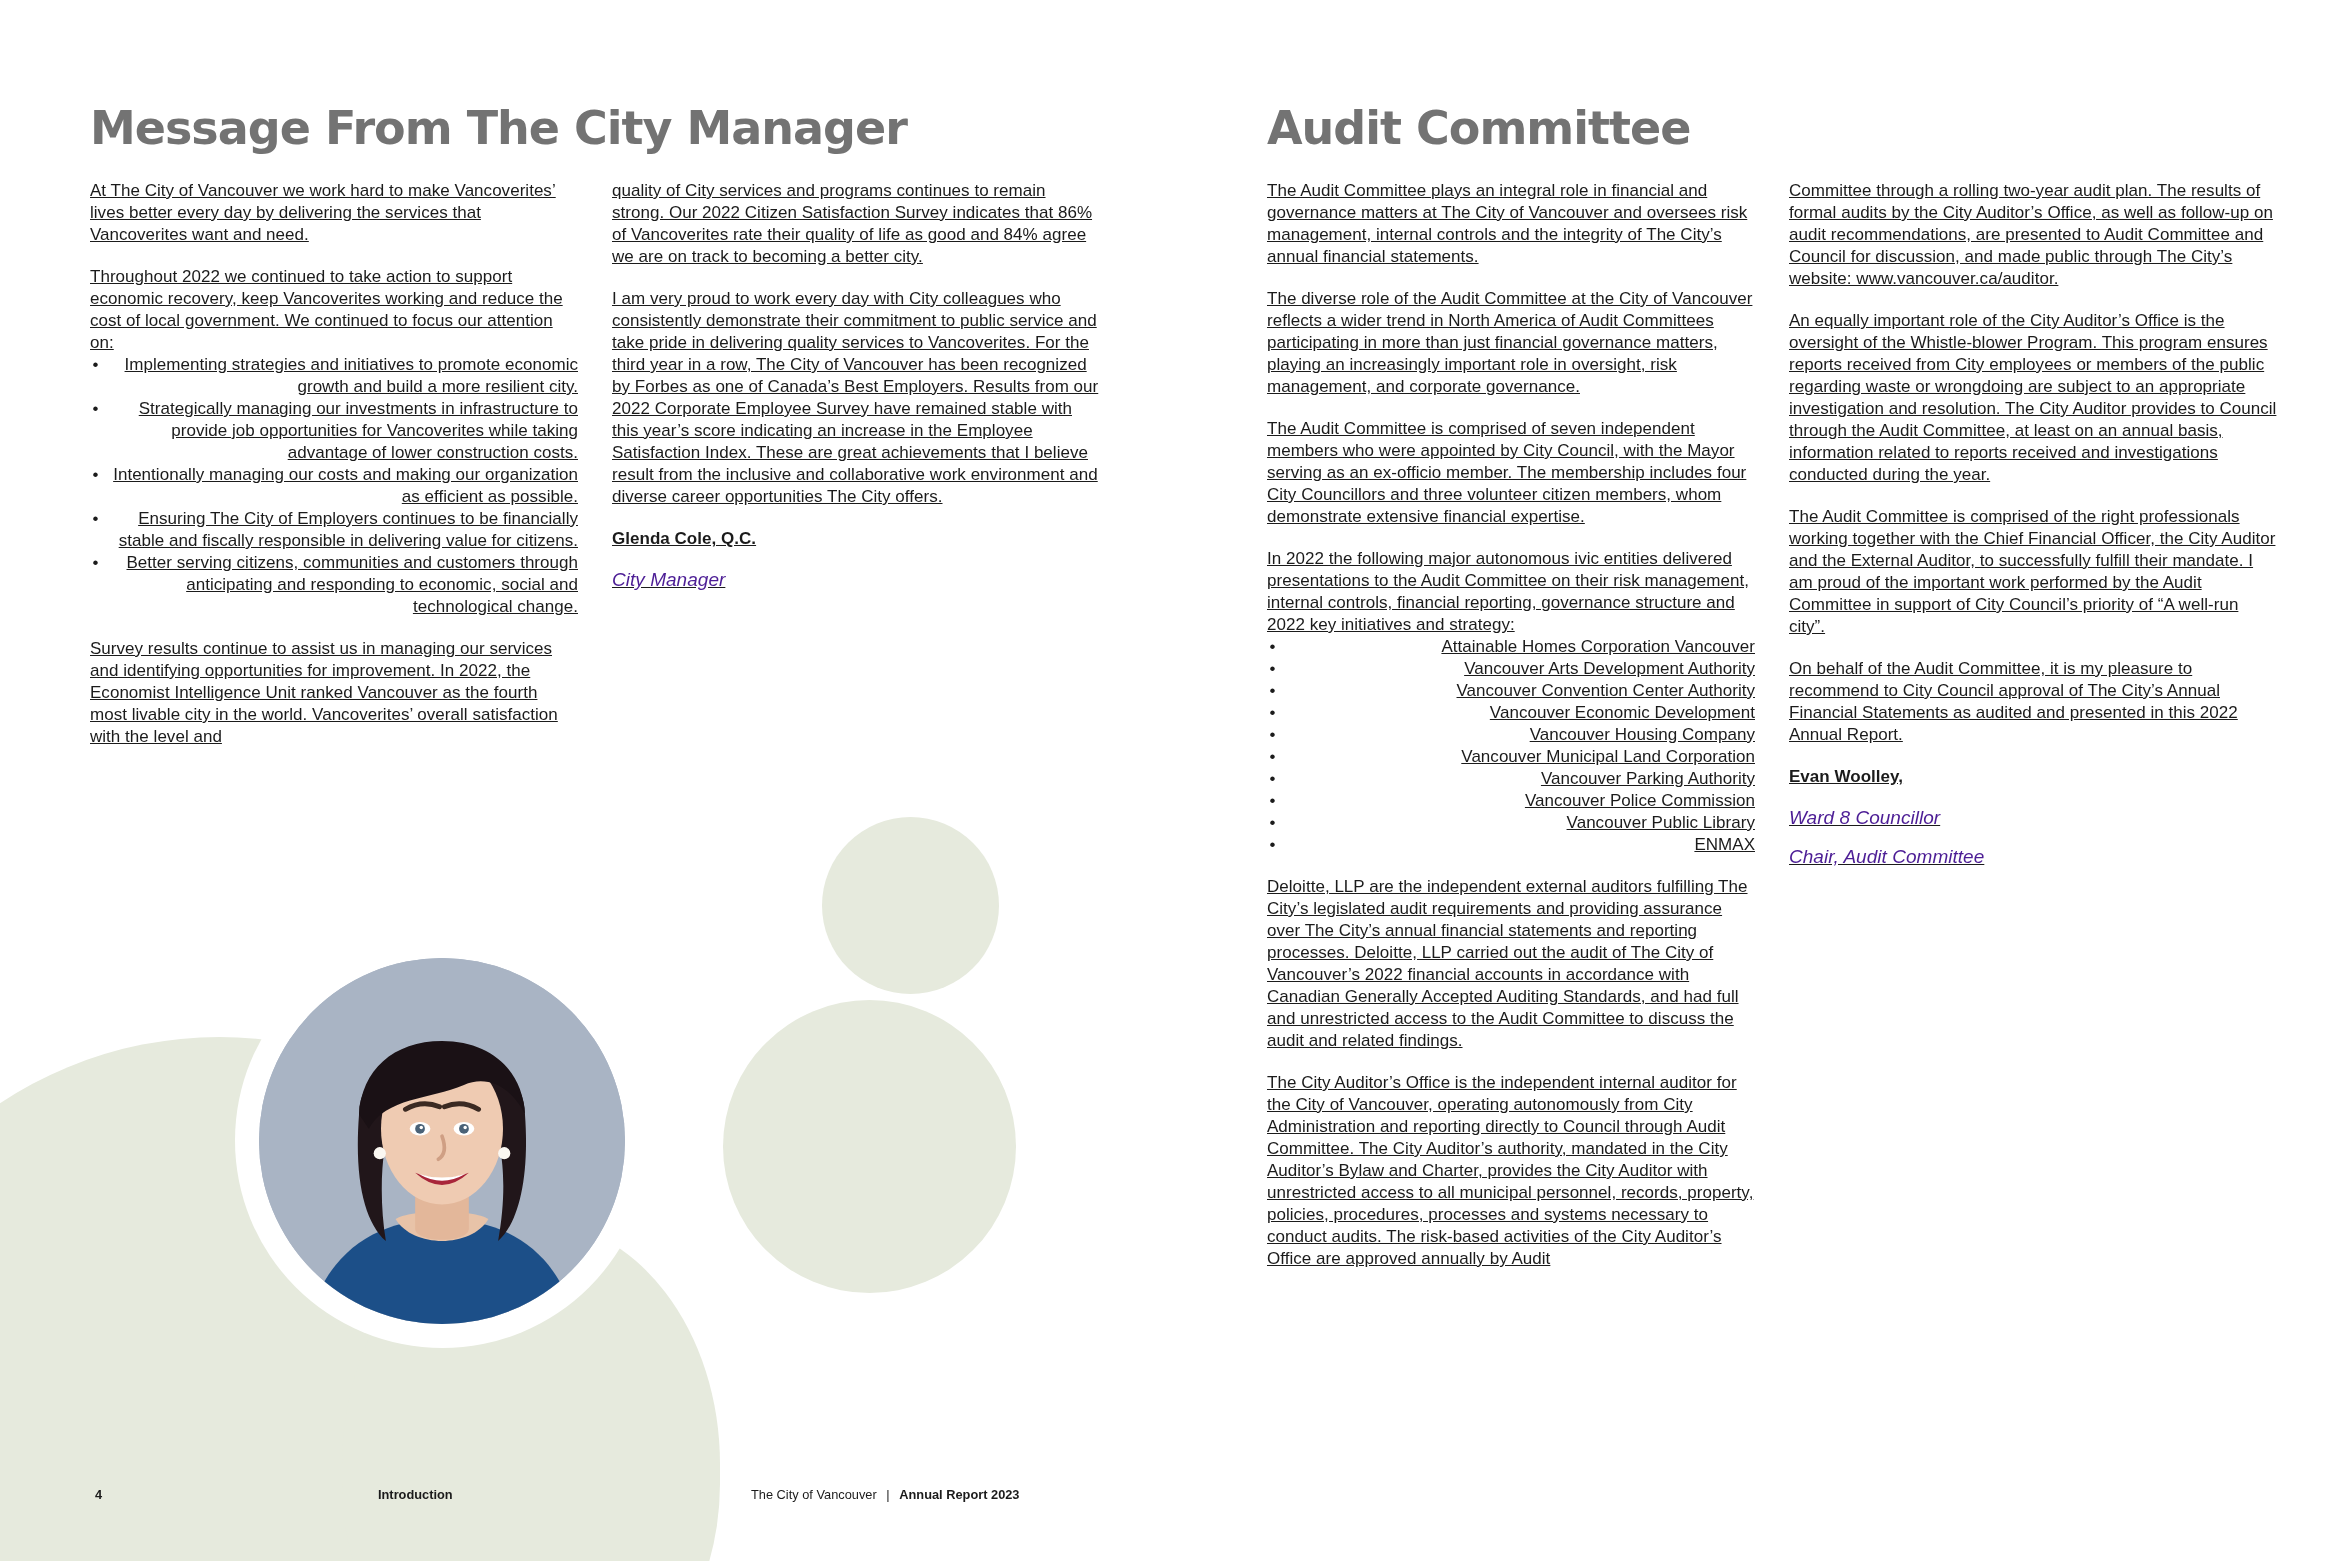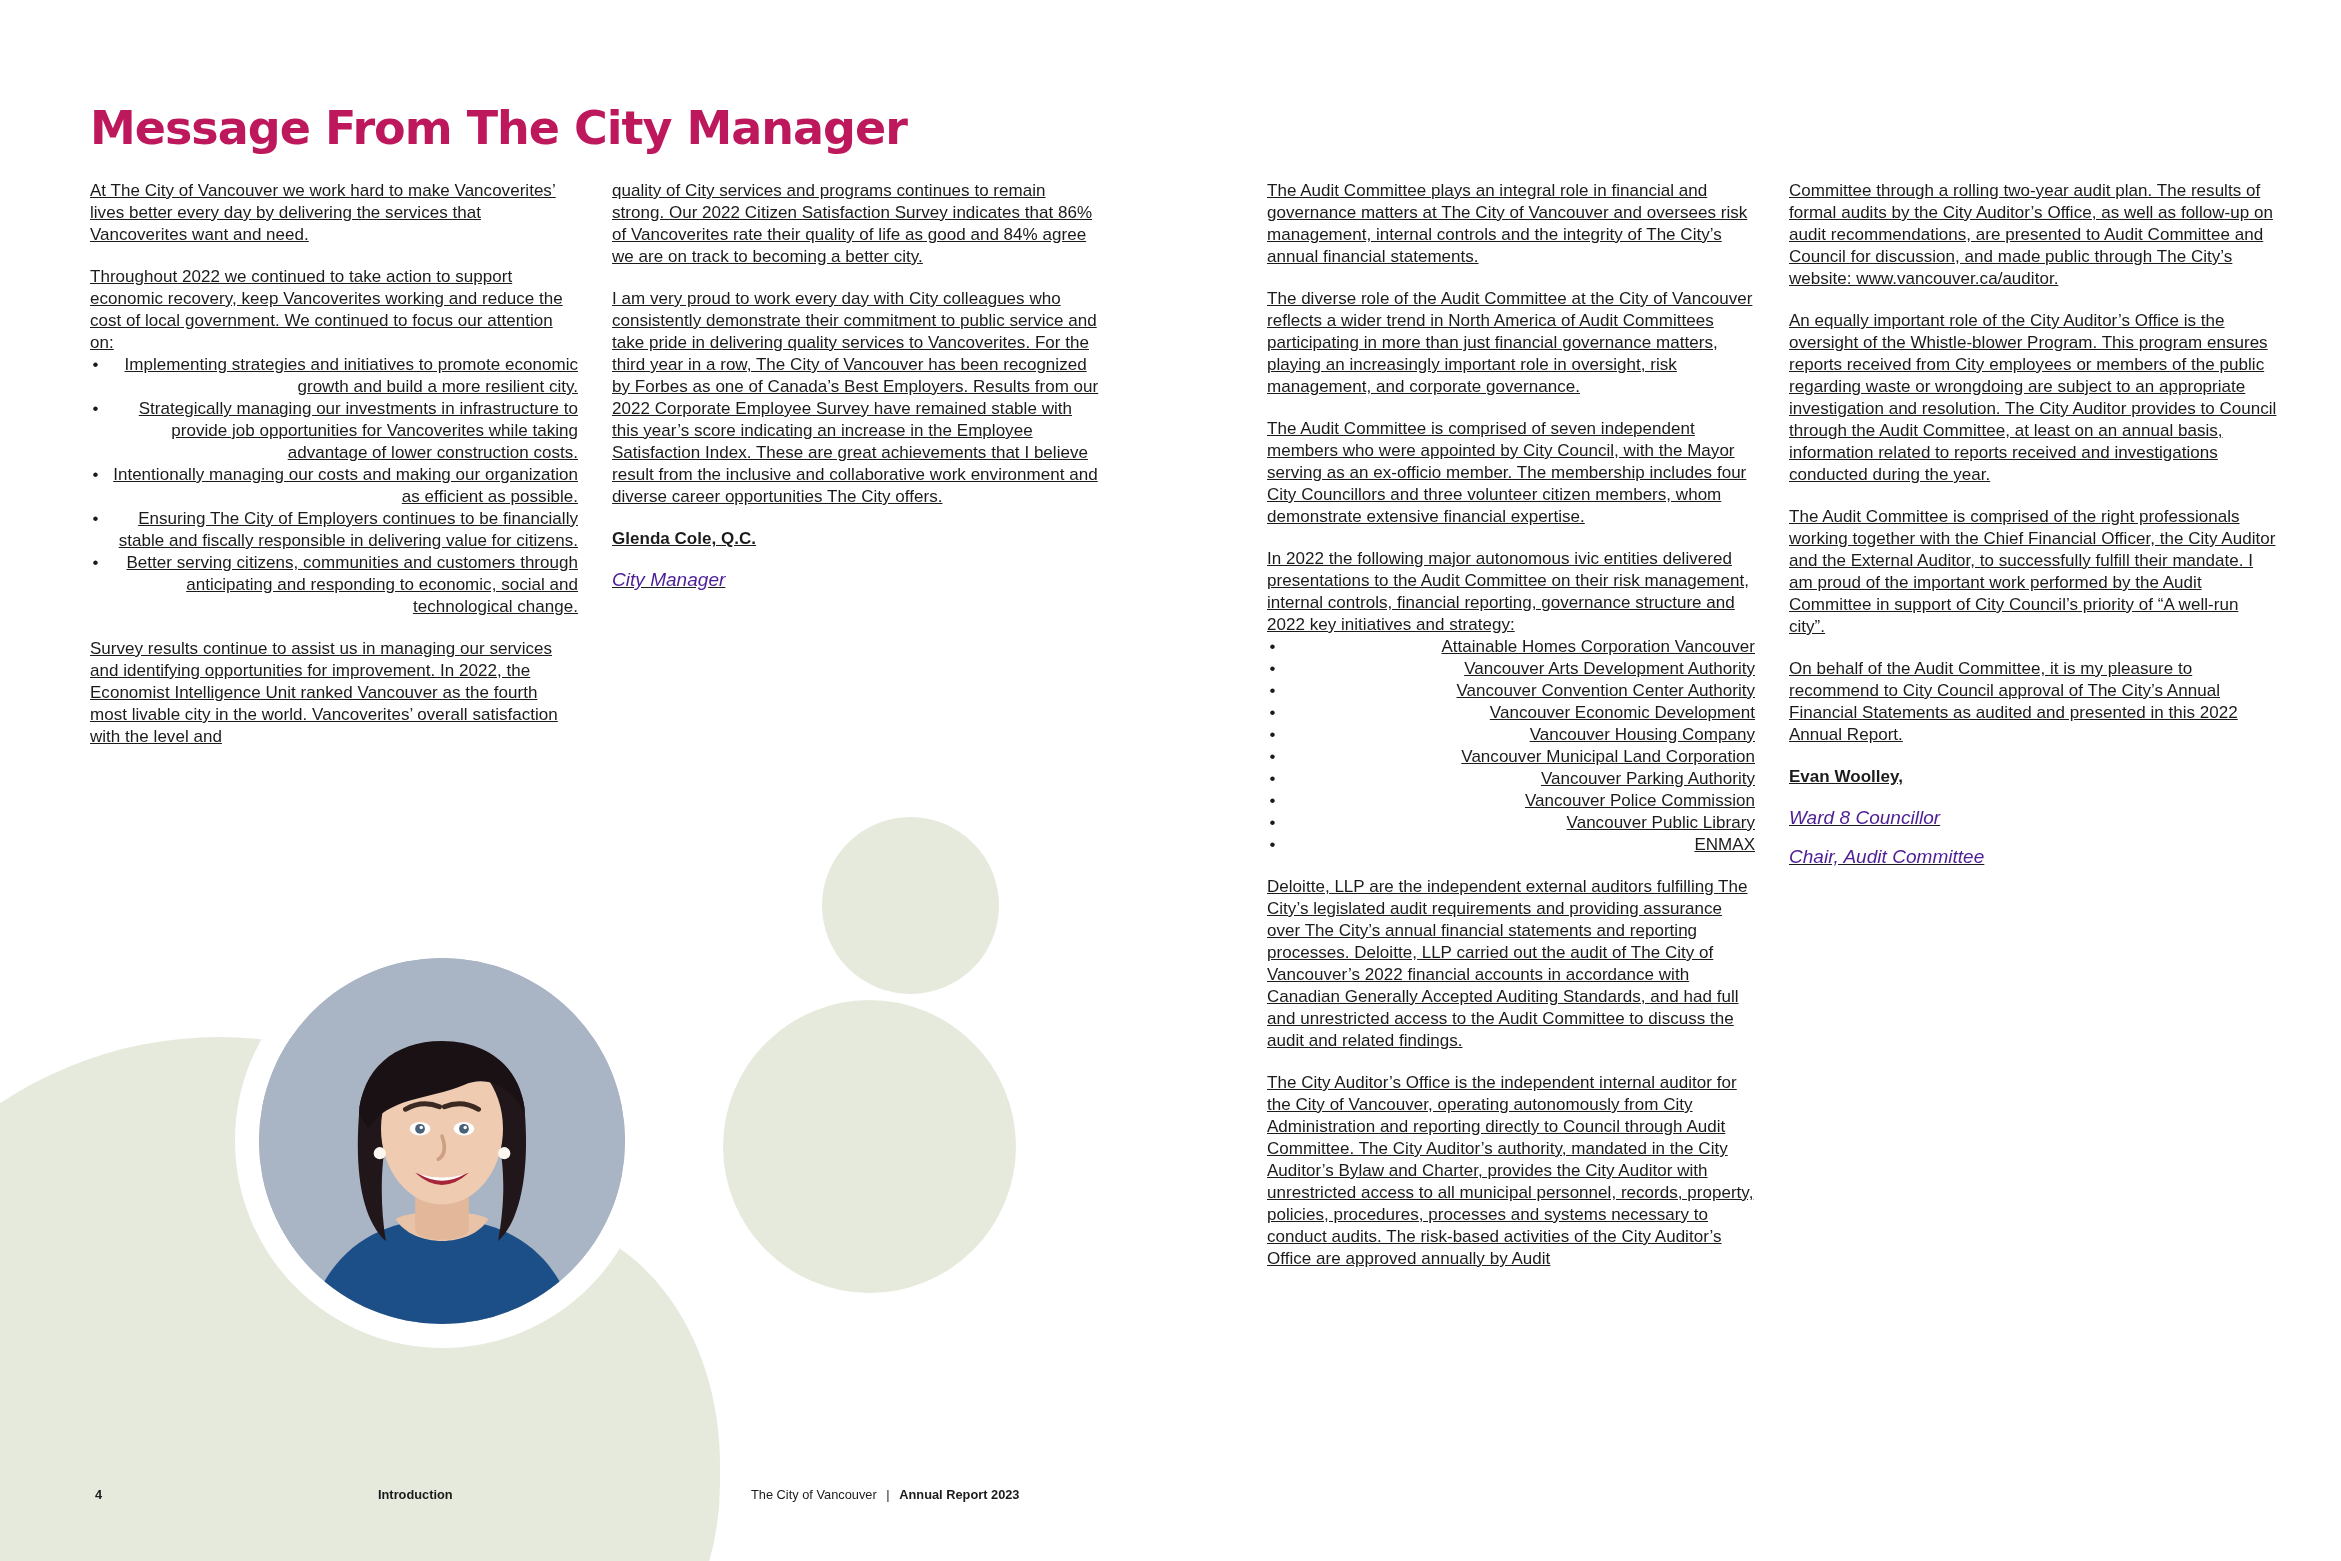--- a/index.html
+++ b/index.html
@@ -88,21 +88,21 @@
   .page-right { left: 1171px; }
 
   .page-title {
     position: absolute;
     top: 74px;
     font-family: "DejaVu Sans", sans-serif;
     font-weight: 700;
     font-size: 46px;
     line-height: 1.0;
     letter-spacing: -1px;
-    color: #be185d;
+    color: #737373;
     white-space: nowrap;
   }
   .page-left .page-title  { left: 90px; }
   .page-right .page-title { left: 96px; }
 
   .cols {
     position: absolute;
     top: 180px;
     display: flex;
     gap: 34px;
@@ -255,20 +255,21 @@
     <div class="footer fl-section">Introduction</div>
     <div class="footer fl-brand">
       <span>The City of Vancouver</span>
       <span class="sep">|</span>
       <span class="bold">Annual Report 2023</span>
     </div>
   </div>
 
   <div class="page page-right">
 
+    <h1 class="page-title">Audit Committee</h1>
 
     <div class="cols">
 
       <div class="col">
         <p>The Audit Committee plays an integral role in financial and governance matters at The City of Vancouver and oversees risk management, internal controls and the integrity of The City’s annual financial statements.</p>
         <p>The diverse role of the Audit Committee at the City of Vancouver reflects a wider trend in North America of Audit Committees participating in more than just financial governance matters, playing an increasingly important role in oversight, risk management, and corporate governance.</p>
         <p>The Audit Committee is comprised of seven independent members who were appointed by City Council, with the Mayor serving as an ex-officio member. The membership includes four City Councillors and three volunteer citizen members, whom demonstrate extensive financial expertise.</p>
         <p class="tight">In 2022 the following major autonomous ivic entities delivered presentations to the Audit Committee on their risk management, internal controls, financial reporting, governance structure and 2022 key initiatives and strategy:</p>
         <ul class="bullets">
           <li>Attainable Homes Corporation Vancouver</li>

